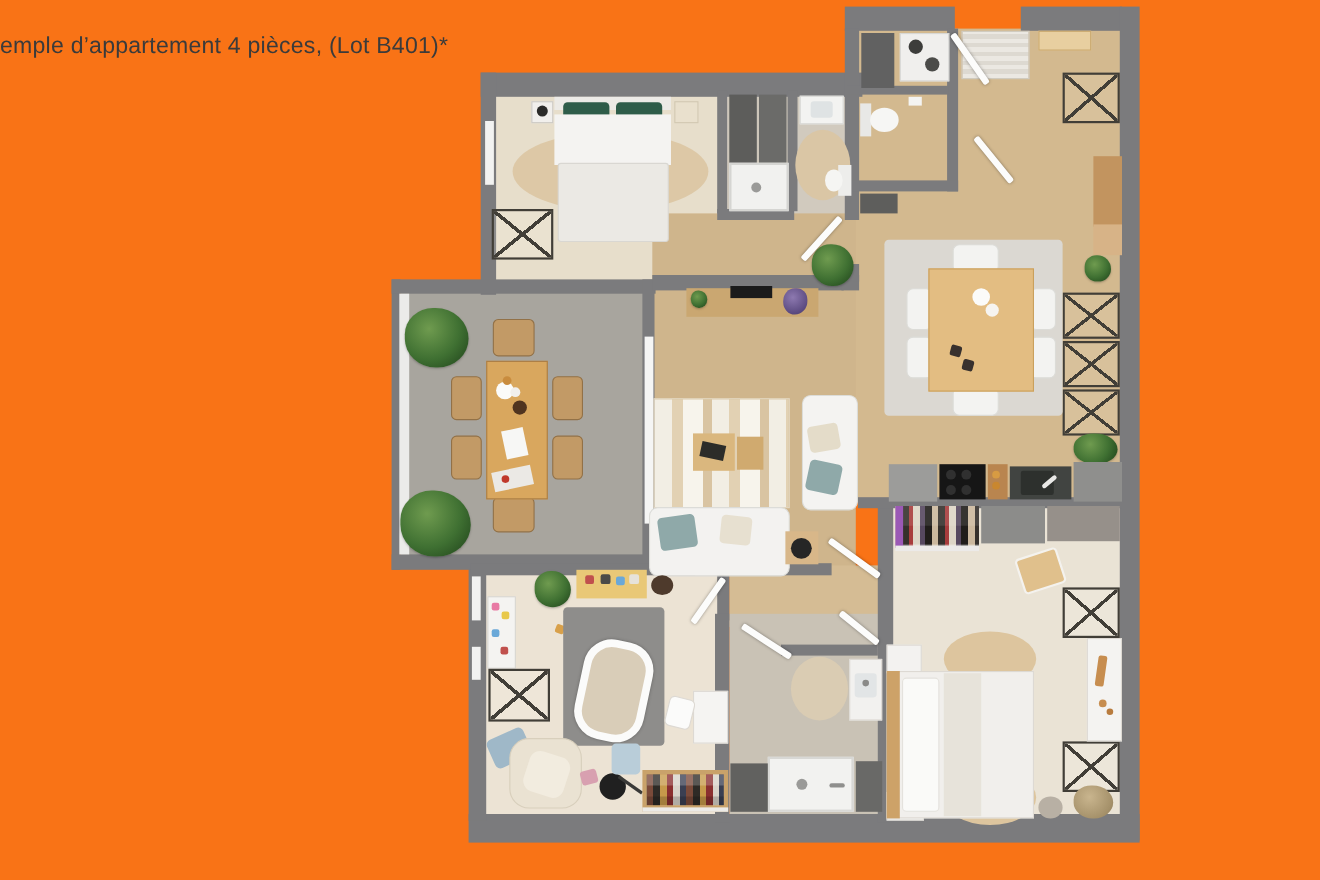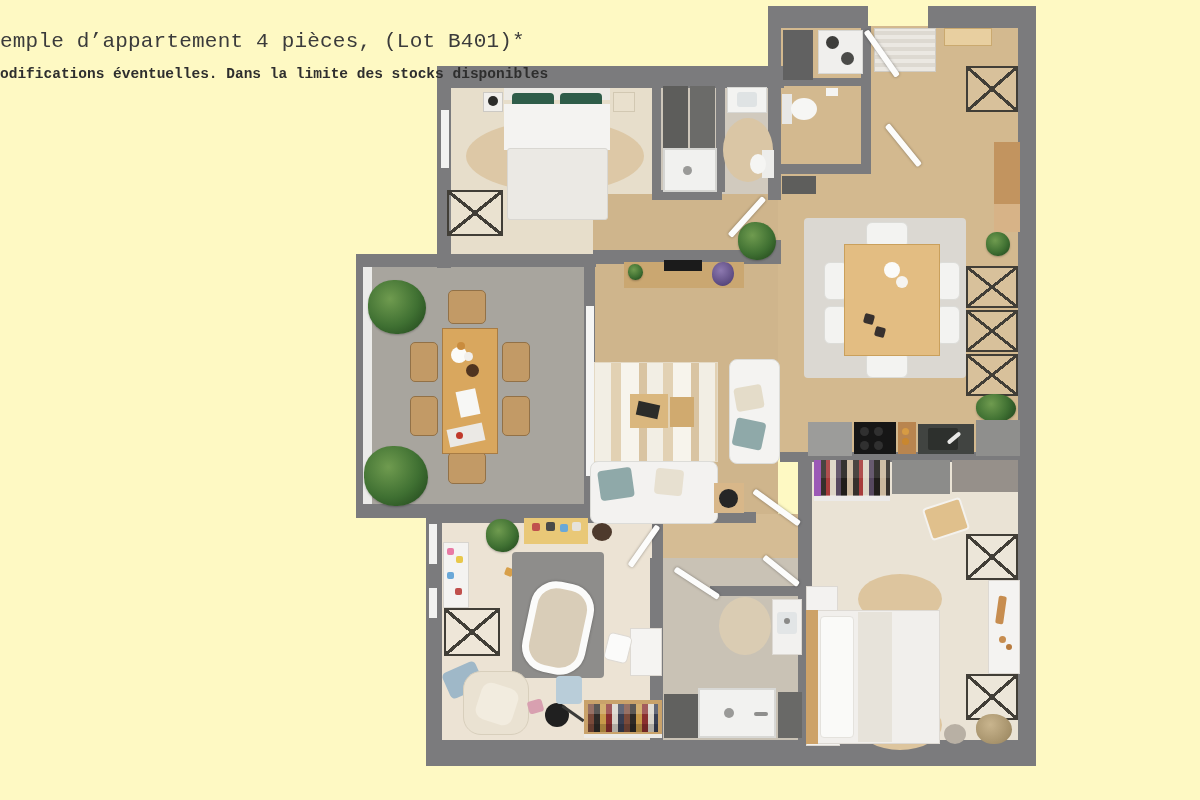--- a/index.html
+++ b/index.html
@@ -1,17 +1,17 @@
 <!DOCTYPE html>
 <html><head>
 <meta charset="utf-8">
 <style>
   html,body{margin:0;padding:0;background:#ffffff;width:1200px;height:800px;overflow:hidden;
     font-family:"Liberation Sans", sans-serif;}
-  #stage{position:relative;width:1200px;height:800px;background:#fef9c3;font-family:Liberation Mono, monospace;}
+  #stage{position:relative;width:1200px;height:800px;background:#f97316;}
   #header{position:absolute;left:0;top:30px;z-index:50;}
   #header .title{font-size:21px;color:#3b3b3b;letter-spacing:.2px;margin:0 0 10px 0;font-weight:400;}
   #header .sub{font-size:14.5px;color:#2e2e2e;font-weight:600;line-height:23px;margin:0;}
   #plan{position:absolute;left:0;top:0;width:1200px;height:800px;}
   .shape{position:absolute;box-sizing:border-box;}
   .planksv{background-image:repeating-linear-gradient(90deg, rgba(120,90,50,.10) 0 1px, transparent 1px 26px);}
   .planksh{background-image:repeating-linear-gradient(0deg, rgba(120,90,50,.09) 0 1px, transparent 1px 24px);}
   .tile{background-image:linear-gradient(rgba(60,60,55,.14) 1px, transparent 1px),
         linear-gradient(90deg, rgba(60,60,55,.14) 1px, transparent 1px);background-size:38px 38px;}
   .xbox{border:2px solid #413e37;background-color:rgba(252,252,250,.12);background-image:
@@ -29,21 +29,20 @@
   .clothes{background:repeating-linear-gradient(90deg, #cbb89e 0 6px, #35302c 6px 12px, #a83c3c 12px 16px, #ddd5c6 16px 22px, #56485f 22px 27px, #201d1a 27px 33px);
      box-shadow:inset 0 -3px 0 rgba(255,255,255,.35), inset 0 18px 0 rgba(255,255,255,.10);}
   .leaf{width:6px;background:#fcfcfb;box-shadow:0 0 3px rgba(0,0,0,.38);transform-origin:50% 0;border-radius:2px;}
 </style>
 </head>
 <body>
 
 <div id="stage">
   <div id="header">
     <p class="title">emple d’appartement 4 pièces, (Lot B401)*</p>
-    <p class="sub">odifications éventuelles. Dans la limite des stocks disponibles</p>
   </div>
   <div id="plan">
       <div class="shape planksh" style="left: 443px; top: 82px; width: 212px; height: 174px; background: rgb(231, 222, 203);"></div>
       <div class="shape " style="left: 655px; top: 82px; width: 63px; height: 112px; background: rgb(205, 198, 186);"></div>
       <div class="shape " style="left: 718px; top: 82px; width: 54px; height: 174px; background: rgb(209, 202, 190);"></div>
       <div class="shape planksv" style="left: 772px; top: 26px; width: 248px; height: 430px; background: rgb(211, 185, 143);"></div>
       <div class="shape planksv" style="left: 593px; top: 194px; width: 185px; height: 330px; background: rgb(207, 181, 140);"></div>
       <div class="shape planksv" style="left: 663px; top: 514px; width: 139px; height: 56px; background: rgb(213, 188, 148);"></div>
       <div class="shape planksh" style="left: 440px; top: 518px; width: 222px; height: 224px; background: rgb(236, 227, 212);"></div>
       <div class="shape " style="left: 663px; top: 558px; width: 147px; height: 200px; background: rgb(201, 194, 181);"></div>

